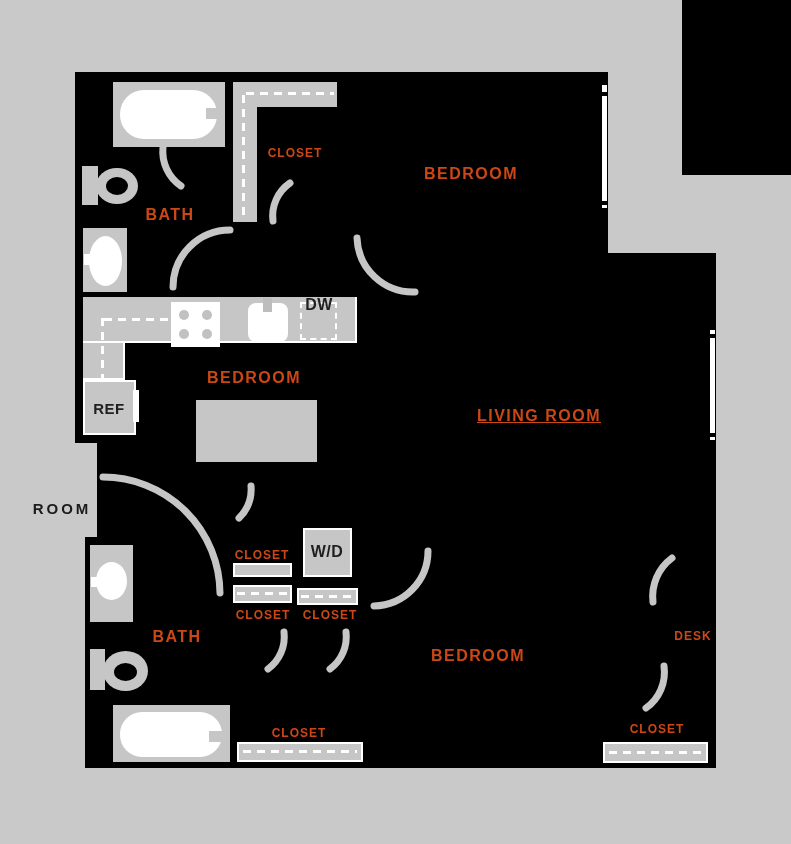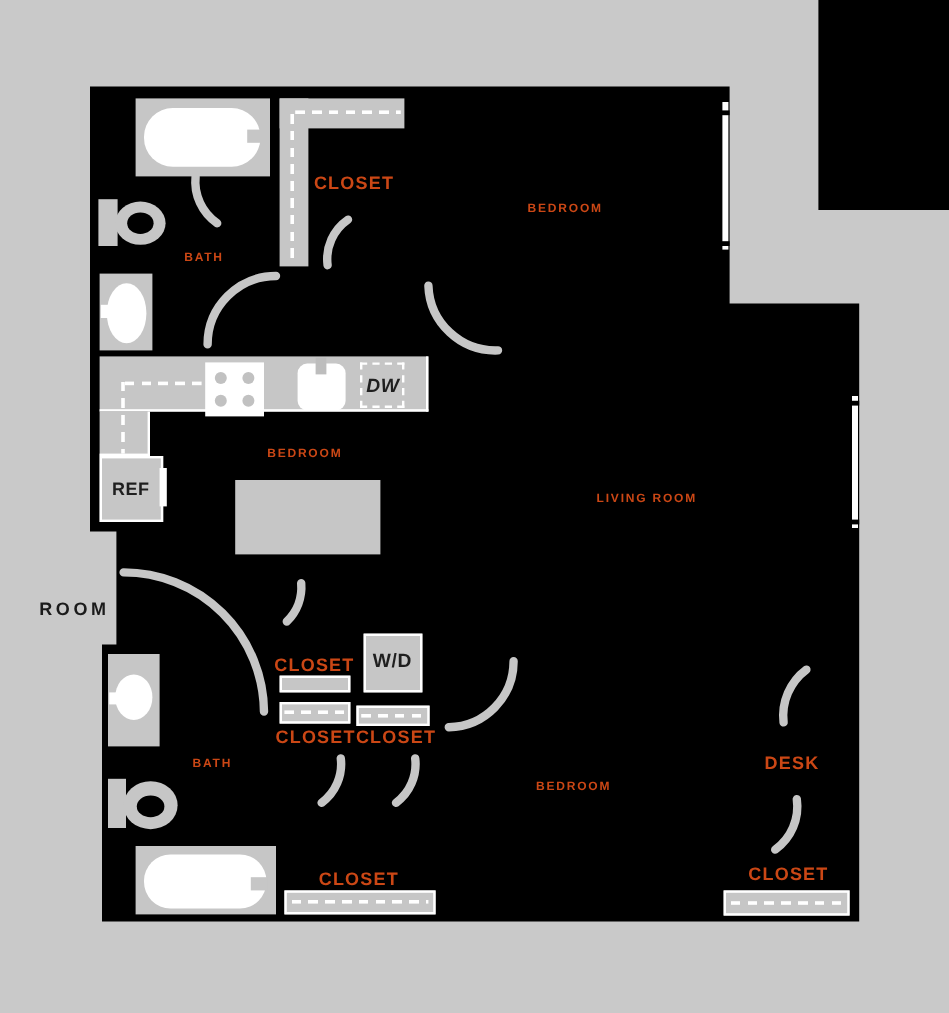--- a/index.html
+++ b/index.html
@@ -5,22 +5,22 @@
   html,body{margin:0;padding:0;background:#c9c9c9;}
   #stage{position:relative;width:791px;height:844px;background:#c9c9c9;overflow:hidden;
          font-family:"Liberation Sans",sans-serif;}
   .abs{position:absolute;}
   .fixture{position:absolute;background:#c6c6c6;box-sizing:border-box;}
   .wb{border:2px solid #ffffff;}
   .white{position:absolute;background:#ffffff;box-sizing:border-box;}
   .dash-h{position:absolute;height:3px;background:repeating-linear-gradient(to right,#ffffff 0 8px,rgba(0,0,0,0) 8px 14px);}
   .dash-v{position:absolute;width:3px;background:repeating-linear-gradient(to bottom,#ffffff 0 8px,rgba(0,0,0,0) 8px 14px);}
   .room-label{position:absolute;transform:translate(-50%,-50%);color:#cb4715;font-weight:700;
-              font-size:10px;letter-spacing:1.5px;white-space:nowrap;}
-  .room-label.sm{font-size:15px;letter-spacing:1px;}
+              font-size:16px;letter-spacing:1.5px;white-space:nowrap;}
+  .room-label.sm{font-size:12px;letter-spacing:1px;}
   .appliance-label{position:absolute;transform:translate(-50%,-50%);color:#1f1f1f;font-weight:700;
                    font-size:16px;letter-spacing:0.5px;white-space:nowrap;}
   .entry-label{position:absolute;transform:translate(-50%,-50%);color:#1b1b1b;font-weight:700;
                font-size:15px;letter-spacing:3px;white-space:nowrap;}
   svg{position:absolute;left:0;top:0;}
   .burner{position:absolute;width:10px;height:10px;border-radius:50%;background:#c1c1c1;}
   .oval{position:absolute;background:#ffffff;border-radius:50%;}
   .bowl{position:absolute;background:#c6c6c6;border-radius:50%;}
   .bowl-hole{position:absolute;background:#000;border-radius:50%;}
 </style>
@@ -84,21 +84,21 @@
     <div class="burner" style="left:8px;top:8px;"></div>
     <div class="burner" style="left:31px;top:8px;"></div>
     <div class="burner" style="left:8px;top:27px;"></div>
     <div class="burner" style="left:31px;top:27px;"></div>
   </div>
 
   <div class="white" style="left:248px;top:303px;width:40px;height:39px;border-radius:8px;"></div>
   <div class="fixture" style="left:263px;top:298px;width:9px;height:14px;background:#bdbdbd;"></div>
 
   <div class="fixture" style="left:300px;top:302px;width:37px;height:38px;border:2px dashed #ffffff;"></div>
-  <div class="appliance-label" style="left:319px;top:323px;font-style:italic;">DW</div>
+  <div class="appliance-label" style="left:319px;top:305px;">DW</div>
 
   <div class="fixture wb" style="left:83px;top:380px;width:53px;height:55px;"></div>
   <div class="white" style="left:133px;top:390px;width:6px;height:32px;"></div>
   <div class="appliance-label" style="left:109px;top:408px;font-size:15px;">REF</div>
 
   <div class="fixture" style="left:196px;top:400px;width:121px;height:62px;"></div>
 
   <div class="fixture wb" style="left:303px;top:528px;width:49px;height:49px;"></div>
   <div class="appliance-label" style="left:327px;top:552px;">W/D</div>
 
@@ -123,25 +123,25 @@
   <div class="fixture wb" style="left:237px;top:742px;width:126px;height:20px;"></div>
   <div class="dash-h" style="left:243px;top:750px;width:114px;"></div>
 
   <div class="fixture wb" style="left:603px;top:742px;width:105px;height:21px;"></div>
   <div class="dash-h" style="left:609px;top:751px;width:93px;"></div>
 
   <div class="room-label sm" style="left:295px;top:153px;">CLOSET</div>
   <div class="room-label" style="left:471px;top:174px;">BEDROOM</div>
   <div class="room-label" style="left:170px;top:215px;">BATH</div>
   <div class="room-label" style="left:254px;top:378px;">BEDROOM</div>
-  <div class="room-label" style="left:539px;top:416px;">LIVING ROOM</div>
+  <div class="room-label" style="left:539px;top:416px;text-decoration:underline;">LIVING ROOM</div>
   <div class="room-label sm" style="left:262px;top:555px;">CLOSET</div>
   <div class="room-label sm" style="left:263px;top:615px;">CLOSET</div>
   <div class="room-label sm" style="left:330px;top:615px;">CLOSET</div>
   <div class="room-label" style="left:177px;top:637px;">BATH</div>
   <div class="room-label" style="left:478px;top:656px;">BEDROOM</div>
-  <div class="room-label sm" style="left:660px;top:636px;">DESK</div>
+  <div class="room-label sm" style="left:693px;top:636px;">DESK</div>
   <div class="room-label sm" style="left:657px;top:729px;">CLOSET</div>
   <div class="room-label sm" style="left:299px;top:733px;">CLOSET</div>
 
   <div class="entry-label" style="left:62px;top:508px;">ROOM</div>
 
 </div>
 
 </body></html>

